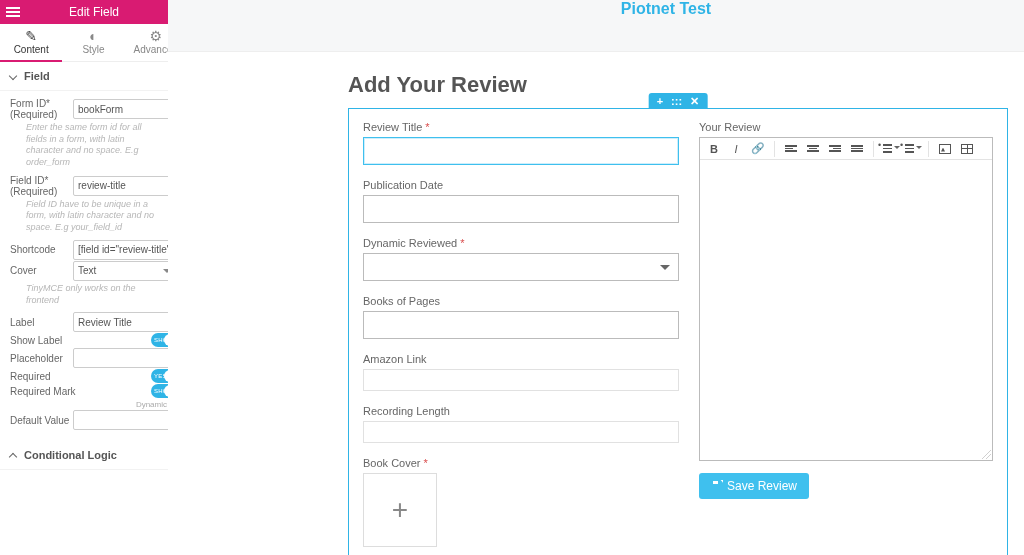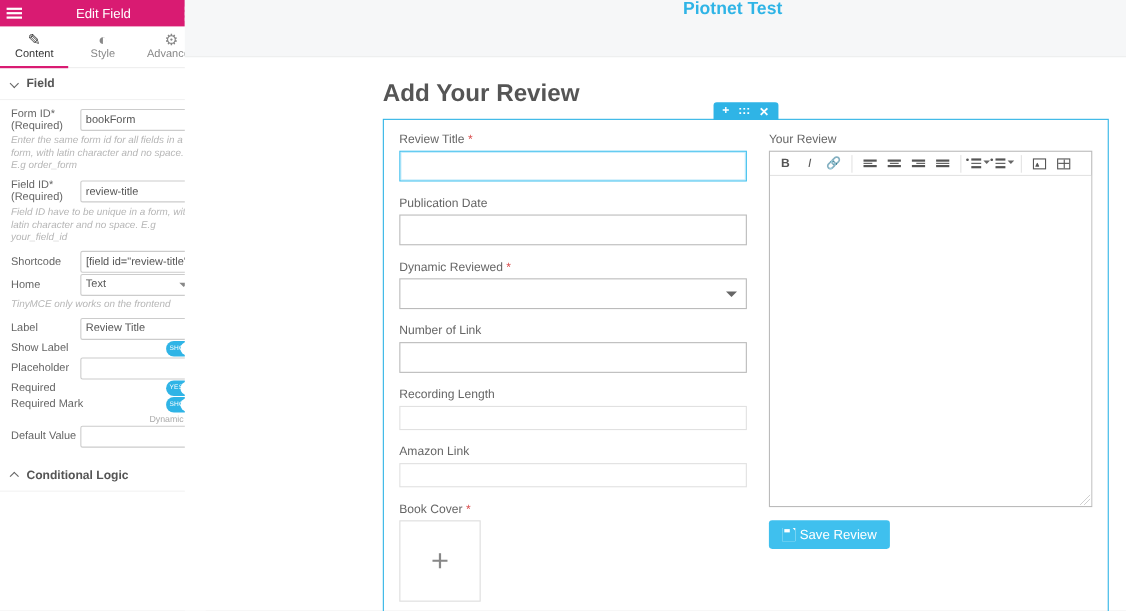--- a/index.html
+++ b/index.html
@@ -20,21 +20,21 @@
   .section-head { display:flex; align-items:center; padding:8px 10px; font-weight:bold; font-size:11px; cursor:pointer; border-bottom:1px solid #f2f2f2;}
   .section-head .caret { width:6px; height:6px; border-left:1px solid #666; border-bottom:1px solid #666; transform:rotate(-45deg); margin-right:8px;}
   .section-head.collapsed .caret { transform:rotate(135deg); margin-top:3px; }
   .section-body { padding:6px 10px 10px; }
   .row { display:flex; align-items:center; margin:1px 0; }
   .row .lbl { flex:0 0 63px; font-size:10px; color:#666; }
   .row .ctl { flex:1; }
   .row input[type=text], .row .select { width:100%; height:20px; border:1px solid #ccc; border-radius:2px; font-size:10px; padding:0 4px; background:#fff; color:#555;}
   .row .select { position:relative; line-height:18px; }
   .row .select::after { content:''; position:absolute; right:5px; top:7px; border:4px solid transparent; border-top-color:#888; }
-  .help { font-size:9px; font-style:italic; color:#b6b6b6; margin:2px 0 6px; line-height:1.3; }
+  .help { font-size:9px; font-style:italic; color:#b6b6b6; margin:2px 16px 6px; line-height:1.3; }
   .toggle { width:26px; height:14px; border-radius:7px; background:#2fb4e6; position:relative; margin-left:auto; display:flex; align-items:center;}
   .toggle .knob { width:12px; height:12px; border-radius:50%; background:#fff; position:absolute; right:1px; top:1px; }
   .toggle .txt { font-size:6px; color:#fff; padding-left:3px; letter-spacing:0.2px;}
   .dynamic { font-size:8px; color:#aaa; text-align:right; margin-top:2px; }
   .dynamic .dbicon { display:inline-block; width:8px; height:8px; border-radius:2px; background:#ccc; margin-left:2px; vertical-align:middle;}
   .collapse-handle { position:absolute; right:-8px; top:320px; width:8px; height:28px; background:#f5f5f5; border:1px solid #e5e5e5; border-left:none; border-radius:0 3px 3px 0; display:flex; align-items:center; justify-content:center; cursor:pointer;}
   .collapse-handle::before{content:''; border:3px solid transparent; border-right-color:#aaa; margin-left:-2px;}
   
   .preview { position:absolute; left:168px; right:0; top:0; bottom:0; background:#fff; }
   .topbar { height:52px; background:#f6f7f8; display:flex; align-items:center; padding:0 40px 0 180px; border-bottom:1px solid #eee;flex-direction:column;}
@@ -143,21 +143,21 @@
       <div class="ctl"><input type="text" value="review-title" style=""></div>
     </div>
     <div class="help">Field ID have to be unique in a form, with latin character and no space. E.g your_field_id</div>
 
     <div class="row">
       <div class="lbl">Shortcode</div>
       <div class="ctl"><input type="text" value="[field id=&quot;review-title&quot;]" style=""></div>
     </div>
 
     <div class="row">
-      <div class="lbl">Home</div>
+      <div class="lbl">Cover</div>
       <div class="ctl">
           <div class="select">Text</div>
         </div>
     </div>
     <div class="help">TinyMCE only works on the frontend</div>
 
     <div class="row">
       <div class="lbl">Label</div>
       <div class="ctl"><input type="text" value="Review Title" style=""></div>
     </div>
@@ -230,29 +230,29 @@
           </div>
           <div class="fgroup">
             <span class="flabel">Publication Date</span>
             <div class="finput"></div>
           </div>
           <div class="fgroup">
             <span class="flabel"><span>Dynamic Reviewed</span> <span class="req">*</span></span>
             <div class="fselect"></div>
           </div>
           <div class="fgroup">
-            <span class="flabel">Number of Link</span>
+            <span class="flabel">Books of Pages</span>
+            <div class="finput"></div>
+          </div>
+          <div class="fgroup small">
+            <span class="flabel">Amazon Link</span>
             <div class="finput"></div>
           </div>
           <div class="fgroup small">
             <span class="flabel">Recording Length</span>
-            <div class="finput"></div>
-          </div>
-          <div class="fgroup small">
-            <span class="flabel">Amazon Link</span>
             <div class="finput"></div>
           </div>
           <div class="fgroup">
             <span class="flabel"><span>Book Cover</span> <span class="req">*</span></span>
             <div class="upload">+</div>
           </div>
         </div>
 
         <div class="col-right">
           <span class="flabel">Your Review</span>

